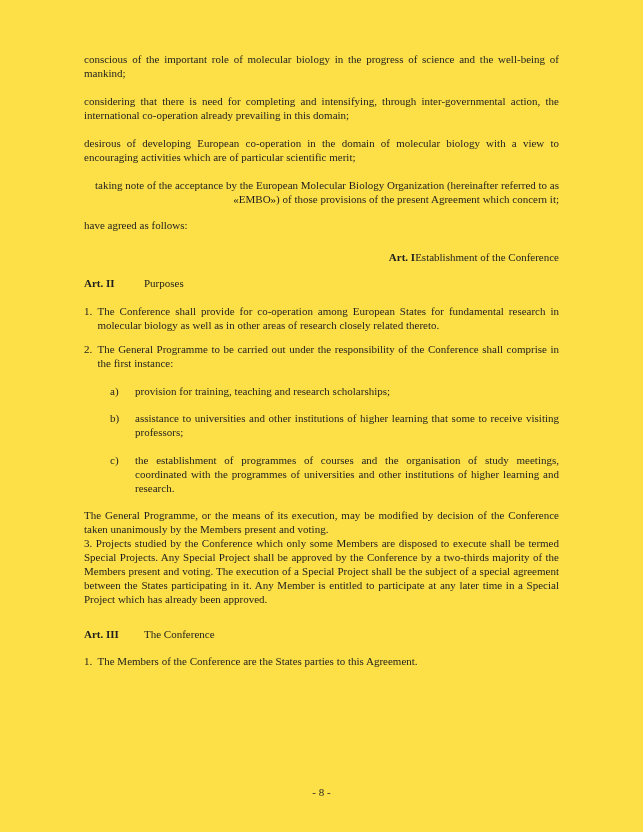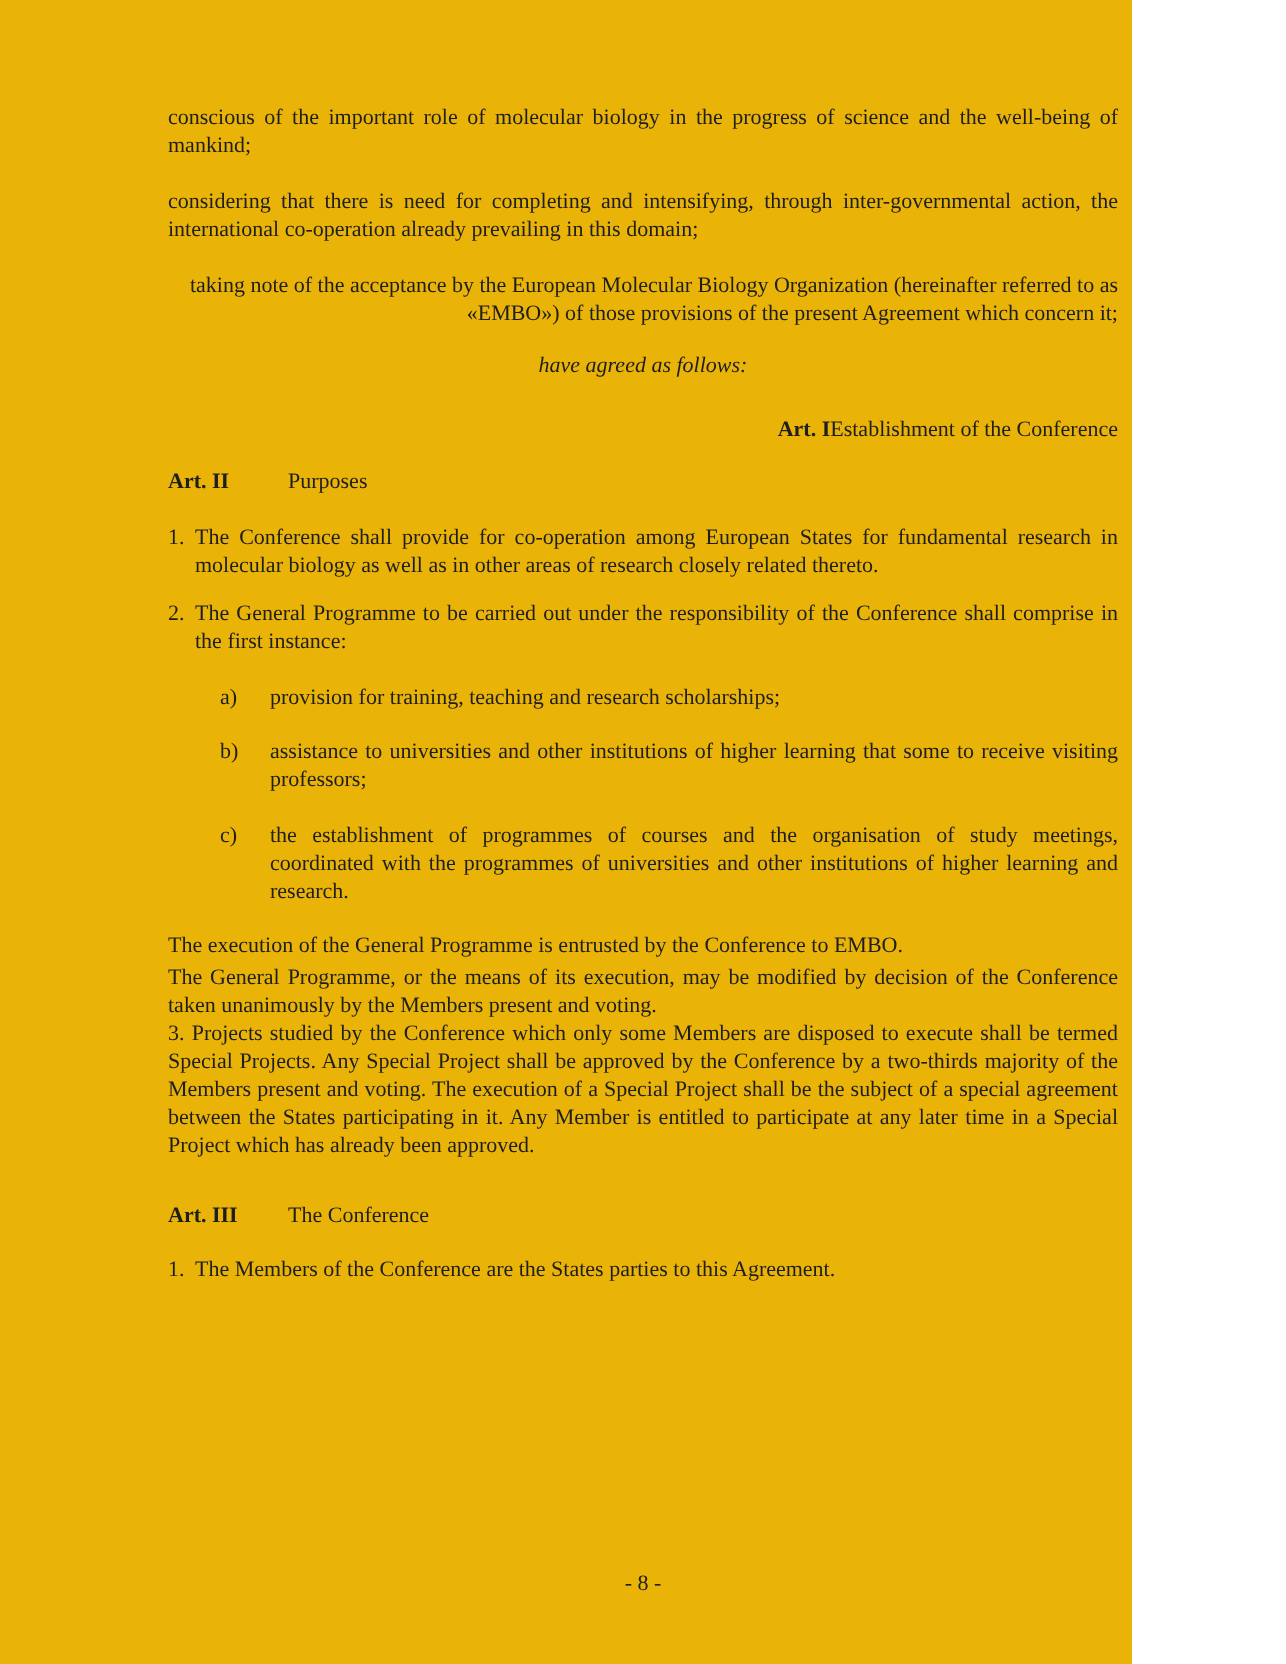--- a/index.html
+++ b/index.html
@@ -2,40 +2,40 @@
 <html><head>
 <meta charset="utf-8">
 <style>
   html, body {
     margin: 0;
     padding: 0;
     background: #ffffff;
   }
   .page {
     position: relative;
-    width: 566px;
+    width: 643px;
     height: 832px;
-    background: #eab308;
+    background: #fde047;
     font-family: "Liberation Serif", "DejaVu Serif", serif;
     font-size: 11px;
     line-height: 14px;
     color: #1e1e1e;
     overflow: hidden;
   }
   .content {
     position: absolute;
     left: 84px;
     top: 52px;
     width: 475px;
   }
   .para {
     margin: 0;
     text-align: justify;
   }
-  .italic { font-style: italic; text-align: center; }
+  .italic { text-align: left; }
   .art-heading {
     margin: 0;
     text-align: left;
     white-space: nowrap;
   }
   .art-label {
     display: inline-block;
     width: 60px;
     font-weight: bold;
   }
@@ -87,20 +87,21 @@
 </head>
 <body>
 
 <div class="page">
   <div class="content">
 
     <p class="para mb14">conscious of the important role of molecular biology in the progress of science and the well-being of mankind;</p>
 
     <p class="para mb14">considering that there is need for completing and intensifying, through inter-governmental action, the international co-operation already prevailing in this domain;</p>
 
+    <p class="para mb14">desirous of developing European co-operation in the domain of molecular biology with a view to encouraging activities which are of particular scientific merit;</p>
 
     <p class="para mb12">taking note of the acceptance by the European Molecular Biology Organization (hereinafter referred to as «EMBO») of those provisions of the present Agreement which concern it;</p>
 
     <p class="para italic mb18">have agreed as follows:</p>
 
     <p class="art-heading mb12"><span class="art-label">Art. I</span><span>Establishment of the Conference</span></p>
 
 
     <p class="art-heading mb14"><span class="art-label">Art. II</span><span>Purposes</span></p>
 
@@ -122,21 +123,20 @@
     <div class="sub-item mb14">
       <span class="letter">b)</span>
       <span class="itext">assistance to universities and other institutions of higher learning that some to receive visiting professors;</span>
     </div>
 
     <div class="sub-item mb13">
       <span class="letter">c)</span>
       <span class="itext">the establishment of programmes of courses and the organisation of study meetings, coordinated with the programmes of universities and other institutions of higher learning and research.</span>
     </div>
 
-    <p class="para mb2">The execution of the General Programme is entrusted by the Conference to EMBO.</p>
 
     <p class="para mb11">The General Programme, or the means of its execution, may be modified by decision of the Conference taken unanimously by the Members present and voting.</p>
 
     <p class="para mb21">3. Projects studied by the Conference which only some Members are disposed to execute shall be termed Special Projects. Any Special Project shall be approved by the Conference by a two-thirds majority of the Members present and voting. The execution of a Special Project shall be the subject of a special agreement between the States participating in it. Any Member is entitled to participate at any later time in a Special Project which has already been approved.</p>
 
     <p class="art-heading mb13"><span class="art-label">Art. III</span><span>The Conference</span></p>
 
     <div class="num-item">
       <span class="num">1.</span>
       <span class="itext">The Members of the Conference are the States parties to this Agreement.</span>

